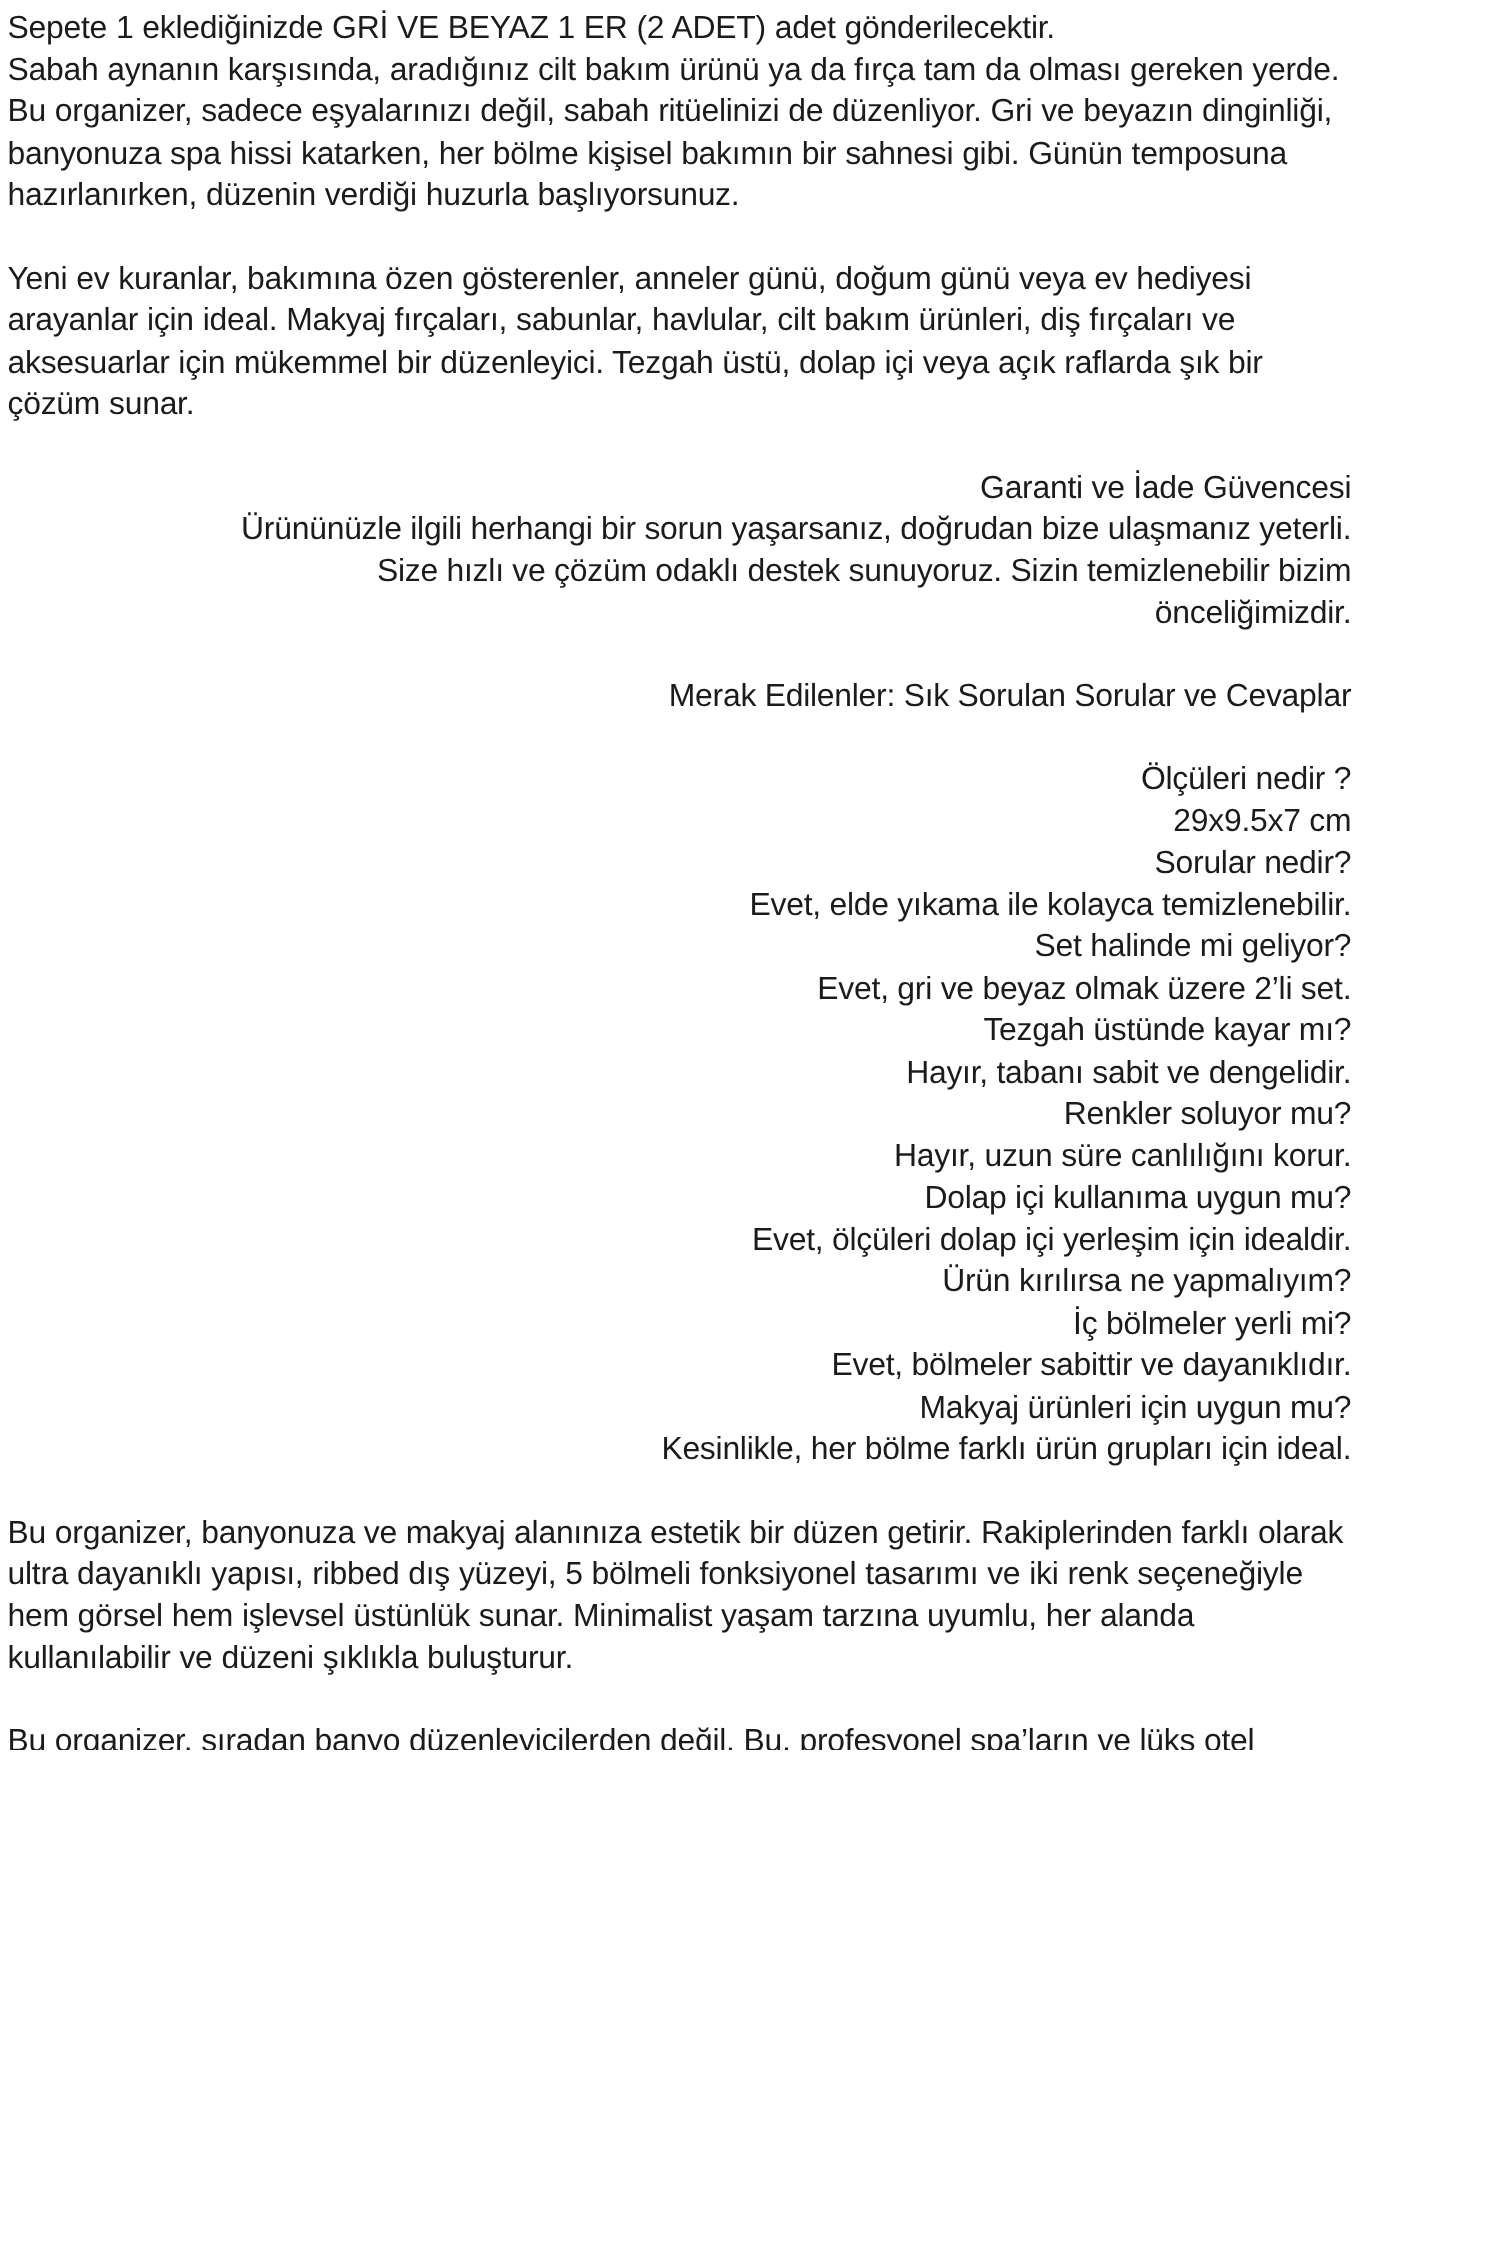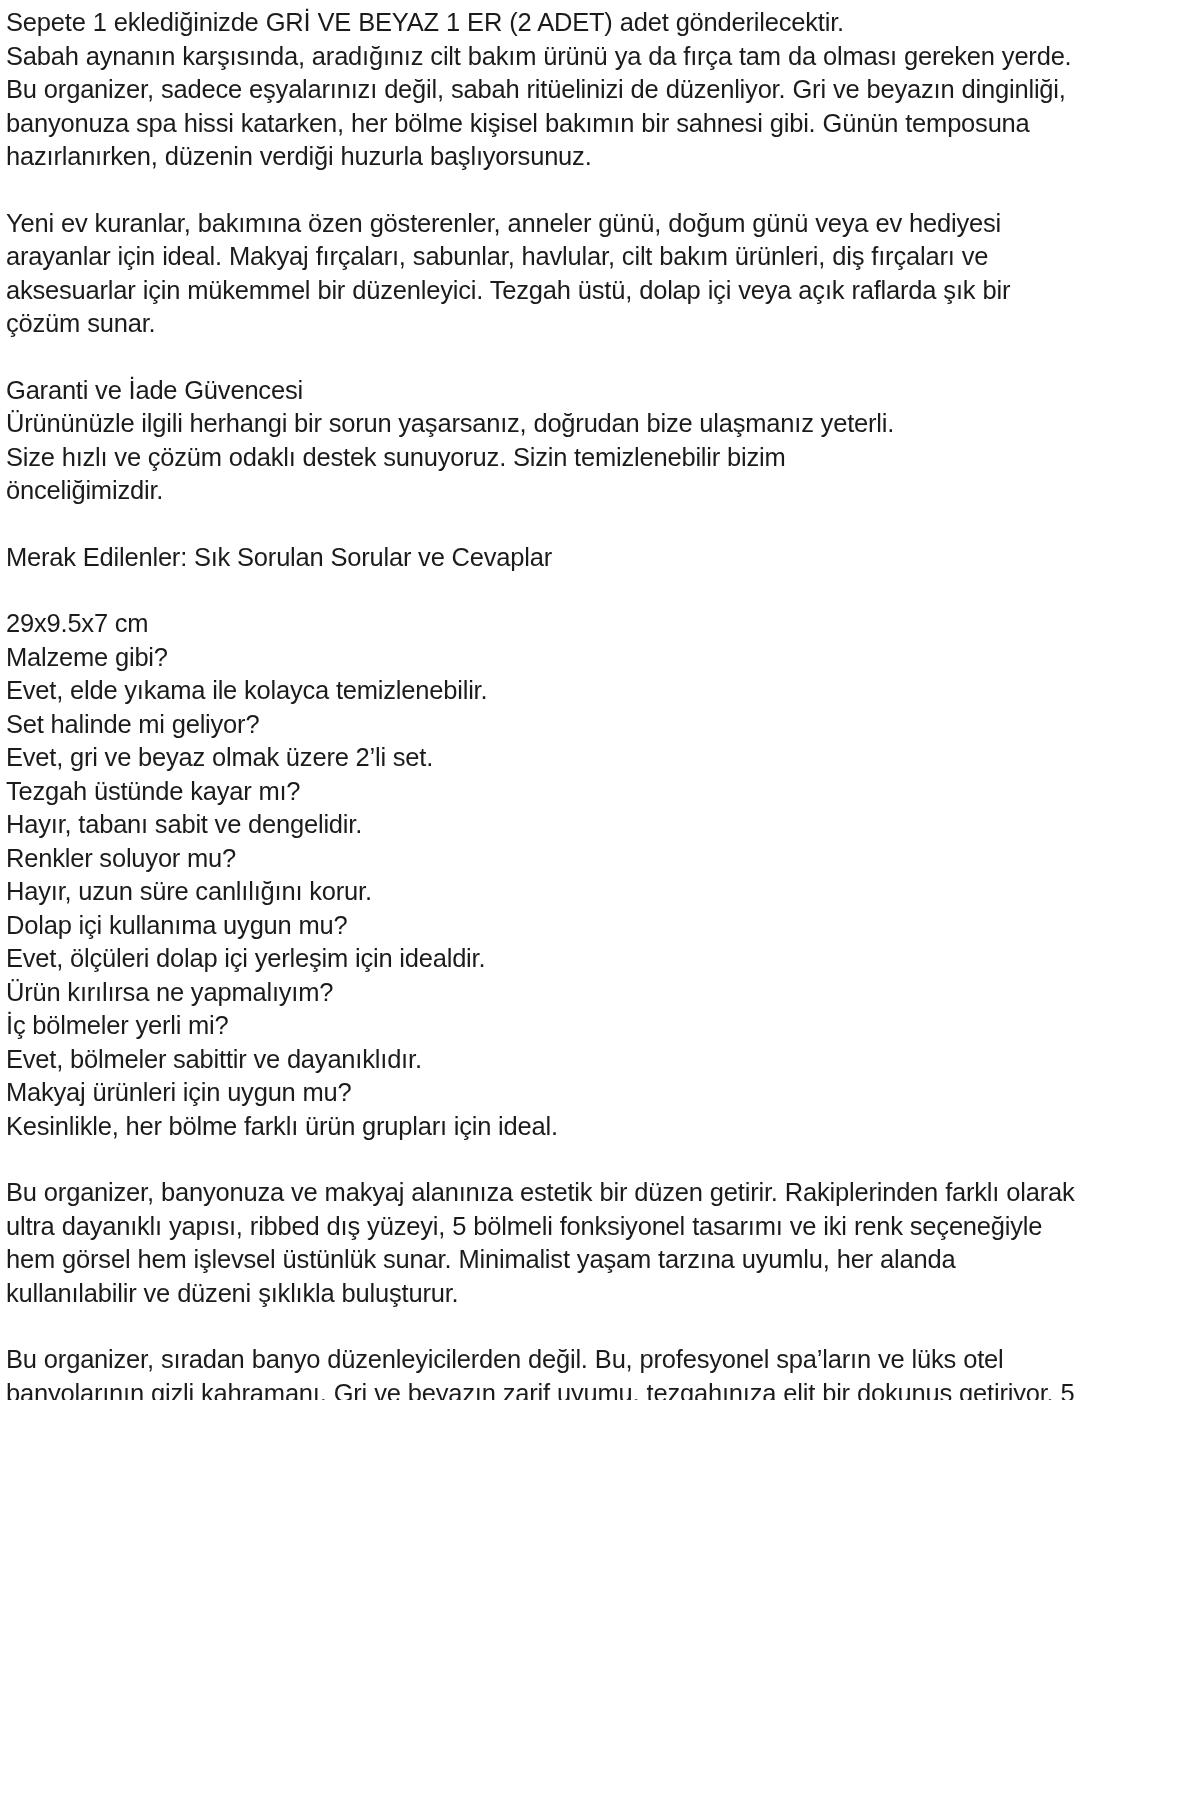--- a/index.html
+++ b/index.html
@@ -36,20 +36,21 @@
     text-align: left;
     white-space: normal;
   }
   
   .lines {
     font-size: 25.5px;
     line-height: 33.5px;
     letter-spacing: -0.2px;
     margin: 0;
     color: #1b1b1b;
+    text-align: right;
   }
   .lines .line {
     display: block;
     white-space: pre;
   }
   .gap {
     height: 33px;
   }
 </style>
 </head>
@@ -77,22 +78,23 @@
 
     <div class="gap"></div>
 
     <div class="lines">
       <span class="line">Merak Edilenler: Sık Sorulan Sorular ve Cevaplar</span>
     </div>
 
     <div class="gap"></div>
 
     <div class="lines">
+      <span class="line">Ölçüleri nedir ?</span>
       <span class="line">29x9.5x7 cm</span>
-      <span class="line">Malzeme gibi?</span>
+      <span class="line">Sorular nedir?</span>
       <span class="line">Evet, elde yıkama ile kolayca temizlenebilir.</span>
       <span class="line">Set halinde mi geliyor?</span>
       <span class="line">Evet, gri ve beyaz olmak üzere 2’li set.</span>
       <span class="line">Tezgah üstünde kayar mı?</span>
       <span class="line">Hayır, tabanı sabit ve dengelidir.</span>
       <span class="line">Renkler soluyor mu?</span>
       <span class="line">Hayır, uzun süre canlılığını korur.</span>
       <span class="line">Dolap içi kullanıma uygun mu?</span>
       <span class="line">Evet, ölçüleri dolap içi yerleşim için idealdir.</span>
       <span class="line">Ürün kırılırsa ne yapmalıyım?</span>

